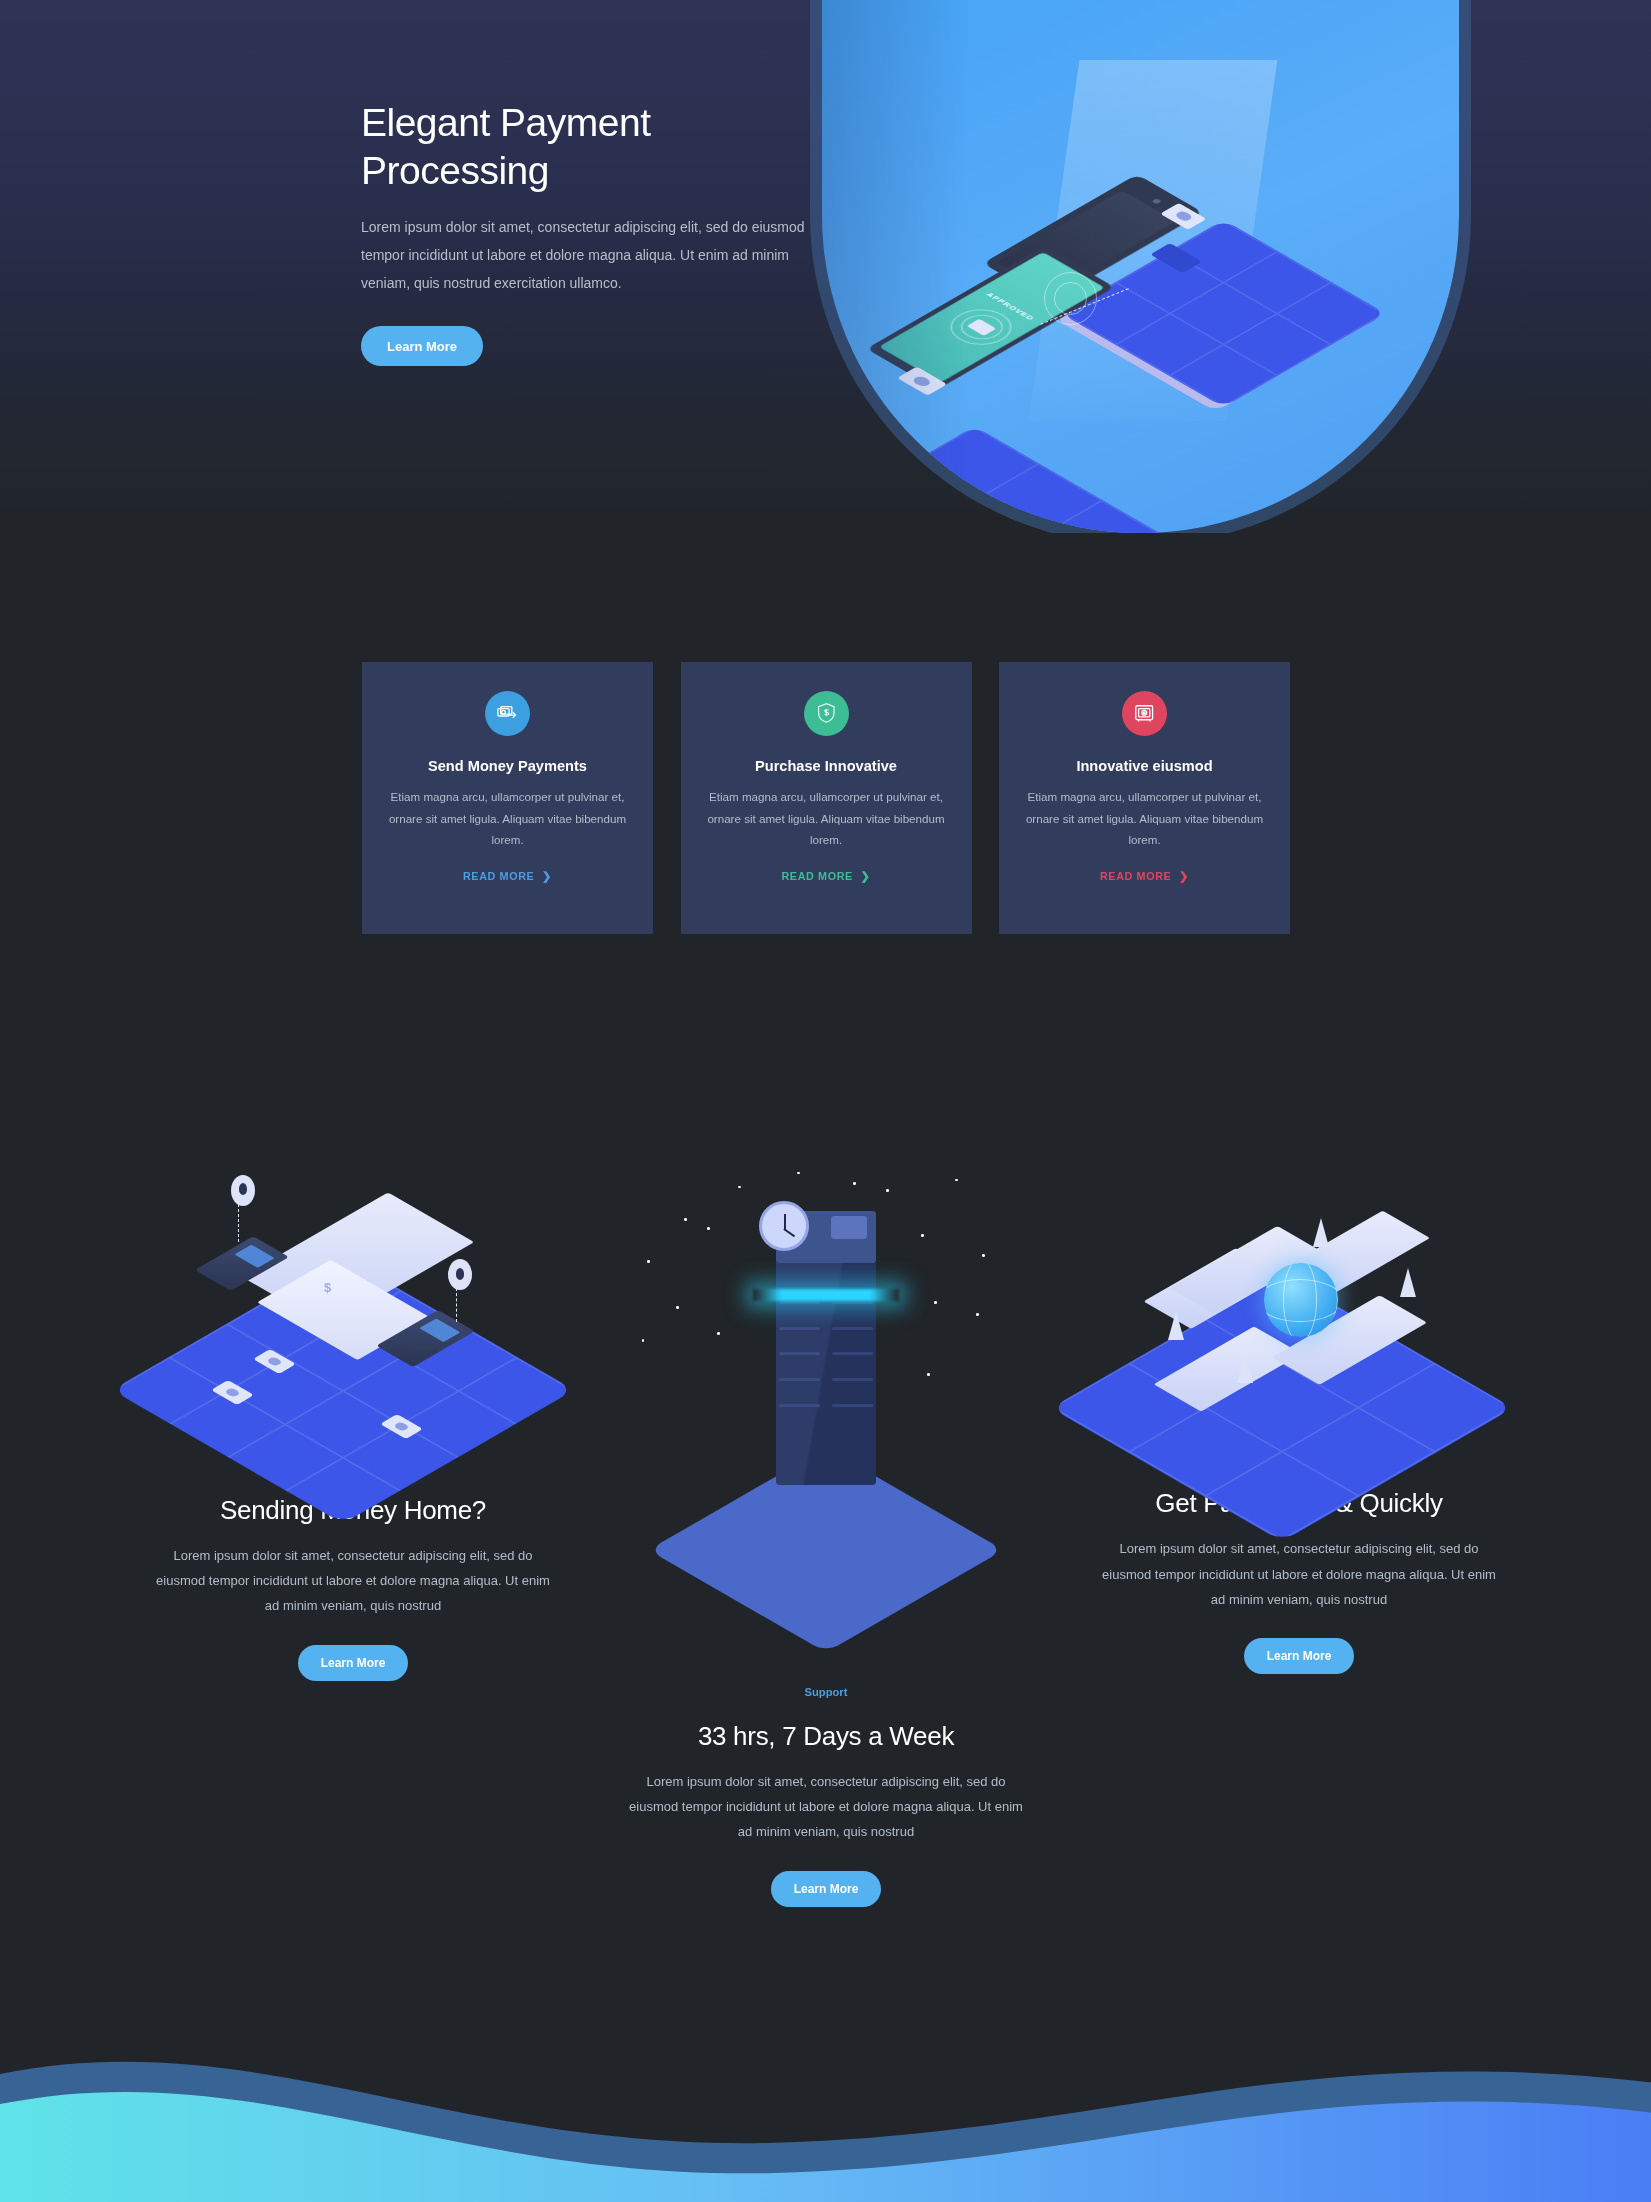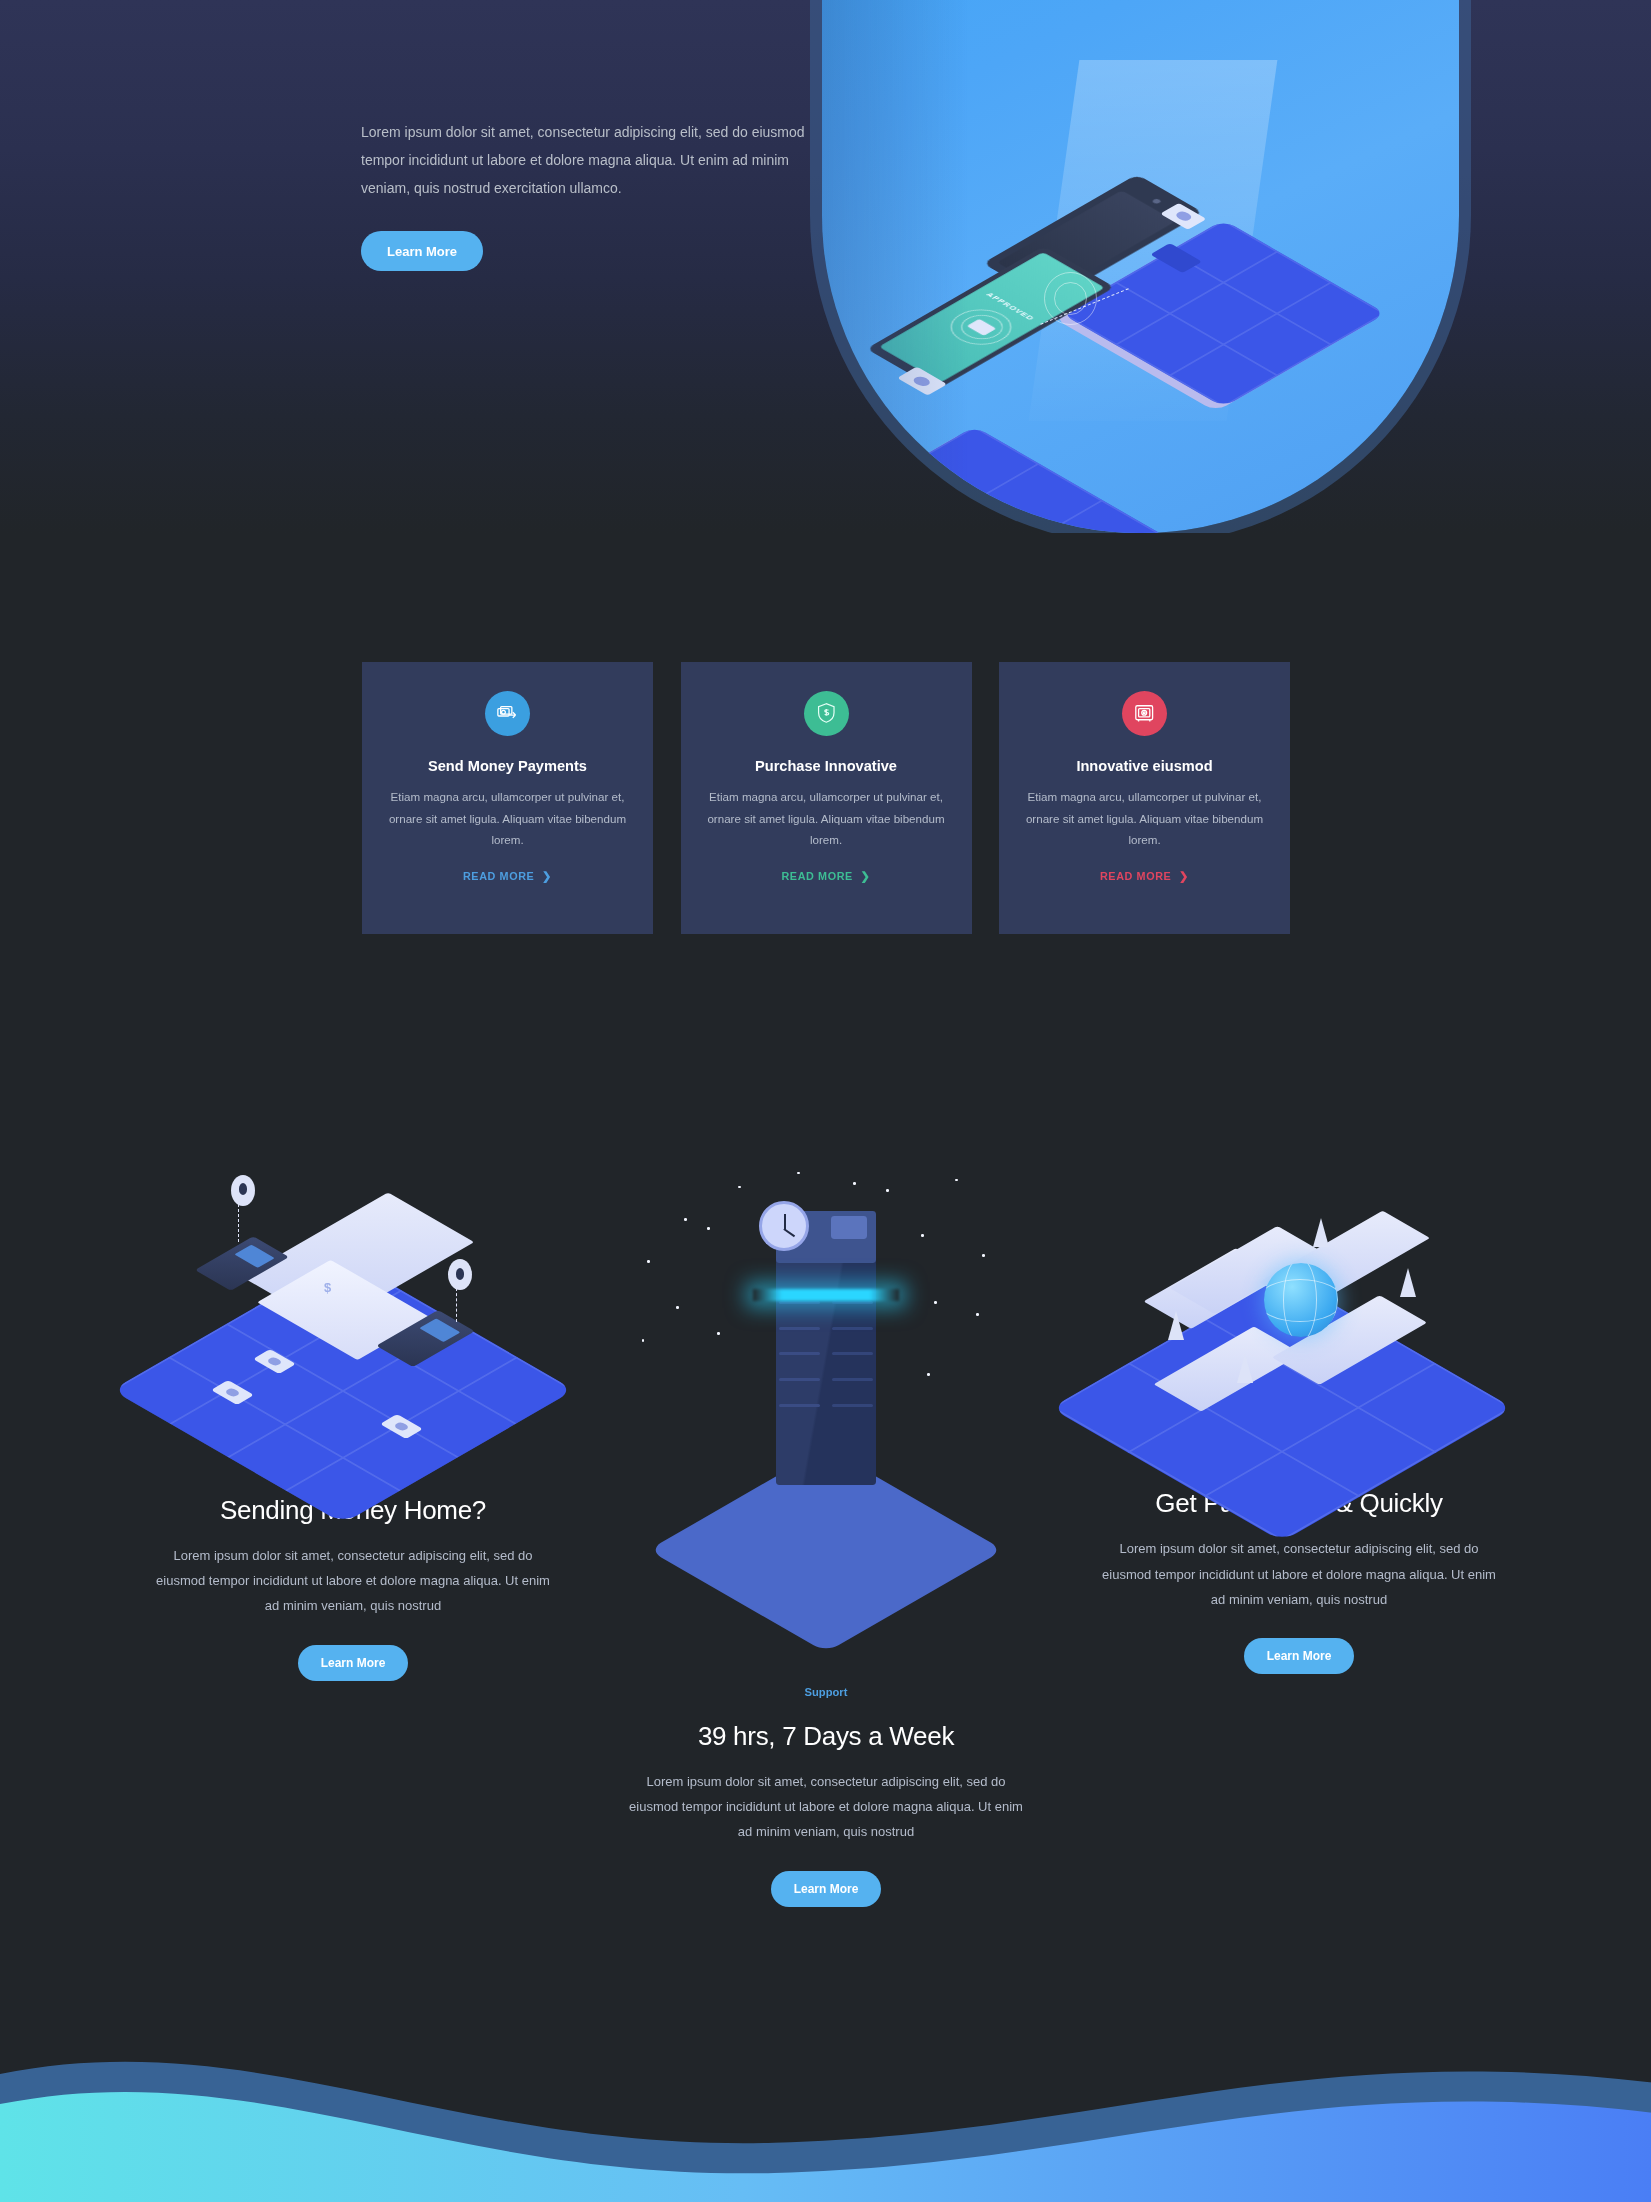--- a/index.html
+++ b/index.html
@@ -220,20 +220,24 @@
           <div class="card-chip" style="left:31px;top:680px;width:34px;height:22.4px;">
               <span class="chip-dot"></span>
             </div>
           <div class="dash-line" style="left:215px;top:530px;width:95px;transform:rotate(-22deg);"></div>
           <div class="ring" style="left:222px;top:496px;width:53px;height:53px;border-color:rgba(255,255,255,.45);"></div>
           <div class="ring" style="left:232px;top:506px;width:33px;height:33px;border-color:rgba(255,255,255,.45);"></div>
         </div>
       </div>
 
       <div class="hero-copy">
+        <h1 class="hero-title">
+          <span>Elegant Payment</span><br>
+          <span>Processing</span>
+        </h1>
         <p class="hero-sub">Lorem ipsum dolor sit amet, consectetur adipiscing elit, sed do eiusmod tempor incididunt ut labore et dolore magna aliqua. Ut enim ad minim veniam, quis nostrud exercitation ullamco.</p>
         <button class="btn btn-hero">Learn More</button>
       </div>
 
     </div>
   </section>
 
   <section class="cards-section">
     <div class="cards">
 
@@ -360,21 +364,21 @@
           <div style="position:absolute;right:3.4px;top:134px;width:41px;height:3.4px;background:#33457a;border-radius:1.7px;"></div>
           <div style="position:absolute;right:3.4px;top:160px;width:41px;height:3.4px;background:#33457a;border-radius:1.7px;"></div>
         </div>
         <div class="tower-top" style="left:148px;top:53px;">
           <div style="position:absolute;right:8.6px;top:5.2px;width:36px;height:22.4px;background:#5b74bd;border-radius:3.4px;"></div>
         </div>
         <div class="glow-band" style="left:125px;top:131px;"></div>
         <div class="clock" style="left:131px;top:43px;"></div>
       </div>
       <div class="eyebrow" style="margin-top:3.4px;">Support</div>
-      <div class="col-title" style="margin-top:22.4px;">39 hrs, 7 Days a Week</div>
+      <div class="col-title" style="margin-top:22.4px;">33 hrs, 7 Days a Week</div>
       <div class="col-text" style="margin-top:17px;">Lorem ipsum dolor sit amet, consectetur adipiscing elit, sed do eiusmod tempor incididunt ut labore et dolore magna aliqua. Ut enim ad minim veniam, quis nostrud</div>
       <button class="btn btn-col" style="margin-top:26px;">Learn More</button>
     </div>
 
     <div class="col" style="left:1101px; top:250px; width:396px;">
       <div class="ill" style="height:258px;position:relative;">
         <div class="ground" style="left:52px;top:95px;width:258px;height:258px;background:#3b56e8;">
           <div class="ground-lines" style="background-size:33% 33%;"></div>
         </div>
         <div class="bldg" style="left:86px;top:53px;width:53px;height:103px;"></div>

